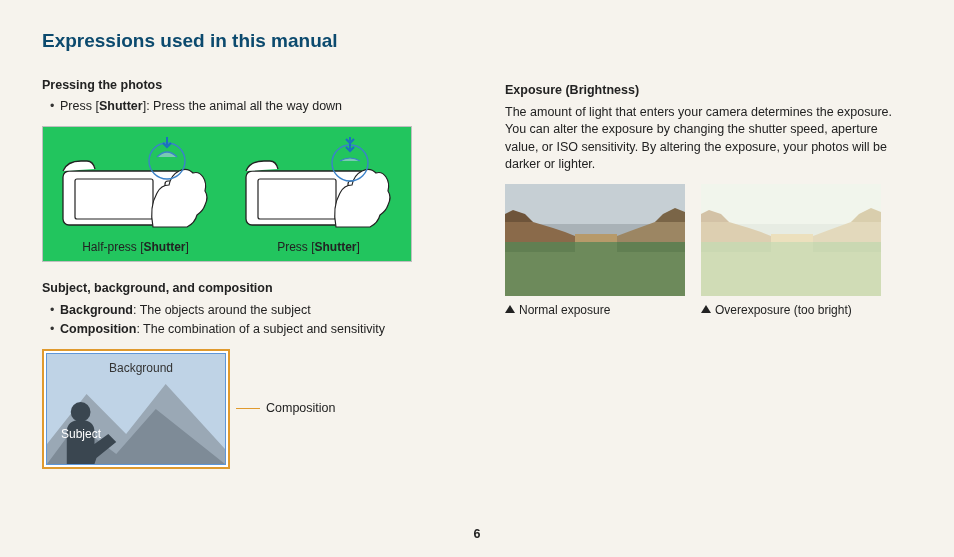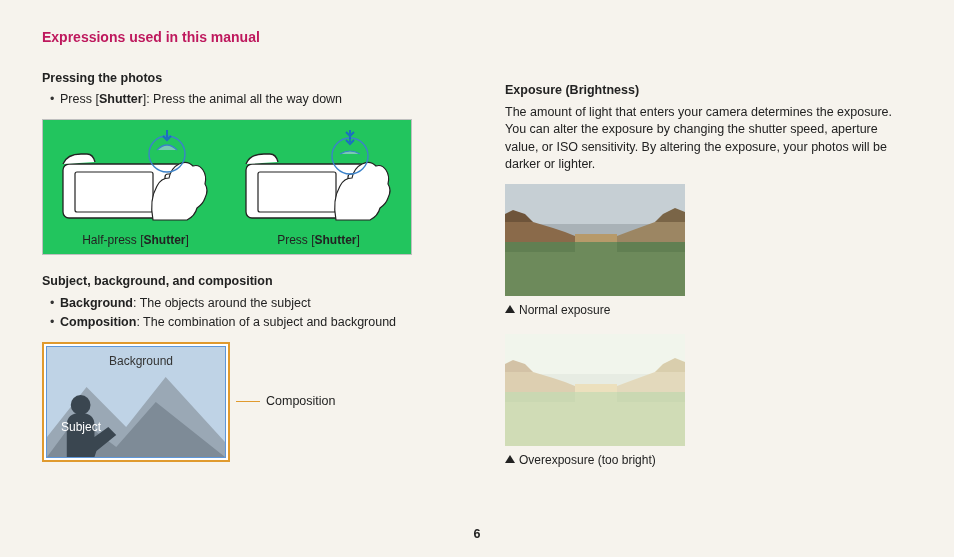--- a/index.html
+++ b/index.html
@@ -16,22 +16,22 @@
   }
   .page {
     padding: 28px 46px 0 42px;
     display: flex;
     gap: 60px;
   }
   .col {
     flex: 1 1 0;
   }
   h1.title {
-    color: #be185d;
-    font-size: 14px;
+    color: #0c4a6e;
+    font-size: 19px;
     font-weight: 600;
     margin: 0 0 22px 0;
   }
   .section-head {
     font-weight: 700;
     margin: 0 0 4px 0;
     font-size: 12.5px;
   }
   ul.bullets {
     margin: 0 0 10px 0;
@@ -101,21 +101,20 @@
     color: #222;
   }
 
   .paragraph {
     margin: 4px 0 10px 0;
   }
   .photo-row {
     display: flex;
     gap: 16px;
     margin-top: 4px;
-    flex-direction: column;
   }
   .photo-item { }
   .photo {
     width: 180px;
     height: 112px;
     position: relative;
     overflow: hidden;
   }
   .photo.over::after {
     content: "";
@@ -197,21 +196,21 @@
           <div class="cap">
             <span>Press [</span><span class="b">Shutter</span><span>]</span>
           </div>
         </div>
       </div>
     </div>
 
     <div class="section-head">Subject, background, and composition</div>
     <ul class="bullets">
       <li><span class="b">Background</span><span>: The objects around the subject</span></li>
-      <li><span class="b">Composition</span><span>: The combination of a subject and background</span></li>
+      <li><span class="b">Composition</span><span>: The combination of a subject and sensitivity</span></li>
     </ul>
 
     <div class="comp-wrap">
       <div class="comp-box">
         <div class="comp-inner">
           <svg width="100%" height="100%" viewBox="0 0 180 110" preserveAspectRatio="none">
 
             <rect x="0" y="0" width="180" height="110" fill="#bfd3e6"></rect>
 
             <path d="M0 90 L40 40 L80 80 L120 30 L180 95 L180 110 L0 110 Z" fill="#9aa8b5"></path>

